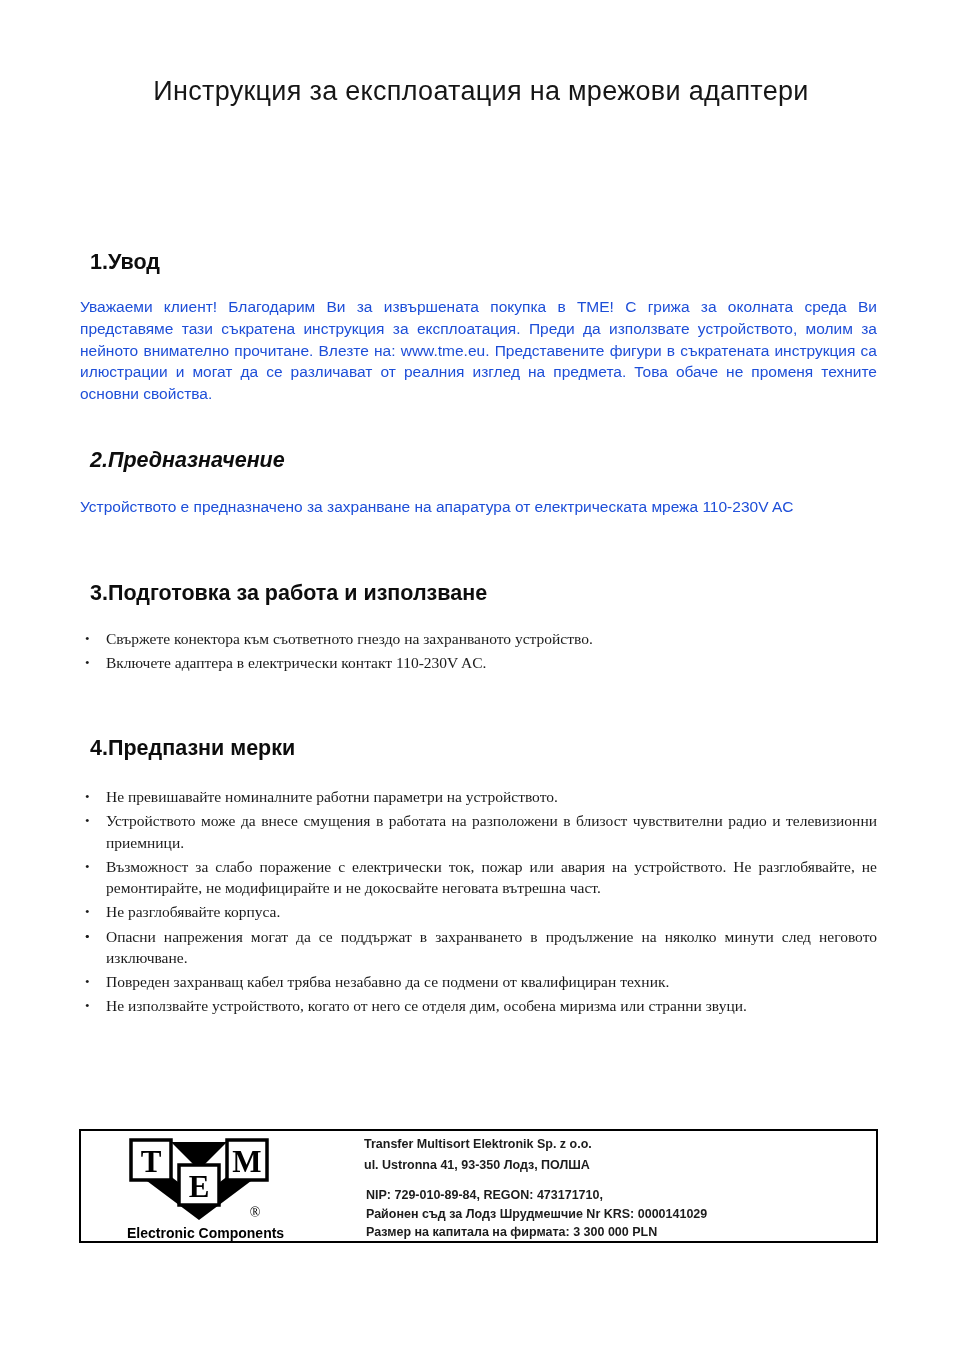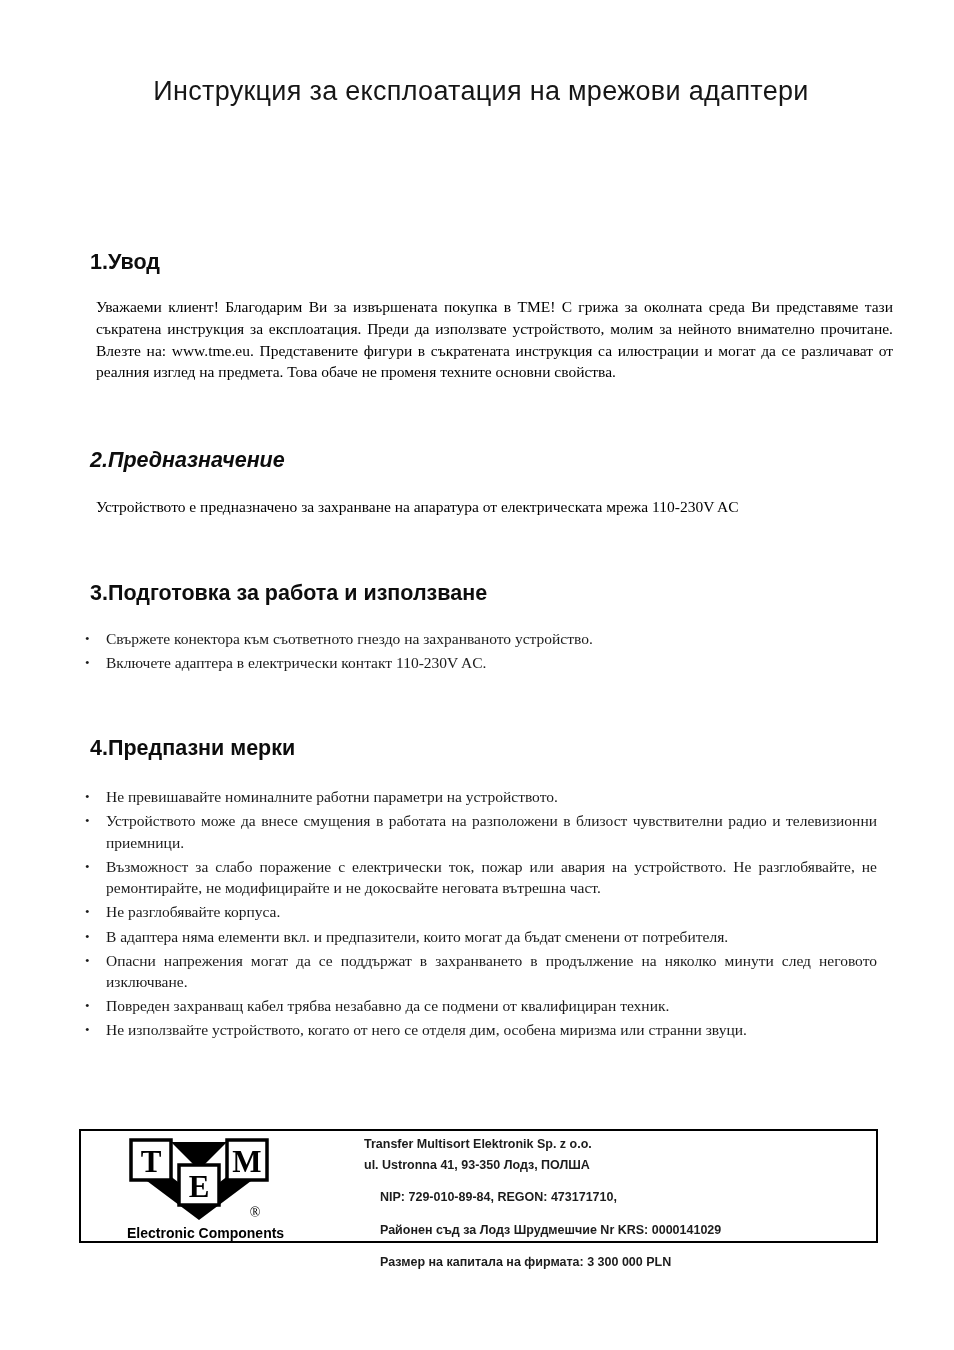--- a/index.html
+++ b/index.html
@@ -22,25 +22,25 @@
   .sec-heading {
     position:absolute; left:80px;
     font-family:"Liberation Sans", sans-serif;
     font-weight:bold; font-size:21.5px;
     color:#0d0d0d;
     white-space:nowrap;
     text-align:right;
   }
   .sec-heading .num { display:inline-block; min-width:28px; }
   .body-par {
-    position:absolute; left:96px; width:797px;
-    font-family:Liberation Serif, serif;
+    position:absolute; left:80px; width:797px;
+    font-family:Liberation Sans, sans-serif;
     font-size:15.5px; line-height:21.8px;
     text-align:justify;
-    color:#000000;
+    color:#1d4ed8;
   }
   ul.bullets {
     position:absolute; left:80px; width:797px;
     margin:0; padding:0; list-style:none;
     font-family:"Liberation Serif", serif;
     font-size:15.5px; line-height:21.6px;
     color:#1b1b1b;
   }
   ul.bullets li {
     position:relative;
@@ -71,21 +71,21 @@
   }
   .company-block {
     position:absolute; left:283px; top:5px;
     font-family:"Liberation Sans", sans-serif;
     font-weight:bold;
     font-size:12.5px; line-height:16.5px;
     color:#1c1c1c;
   }
   .company-name { margin-bottom:4px; }
   .company-address { margin-bottom:14px; }
-  .reg-line { margin:16px; }
+  .reg-line { margin:2px; }
 </style>
 </head>
 <body>
 
 <div class="page">
 
   <div class="doc-title">Инструкция за експлоатация на мрежови адаптери</div>
 
   <div class="sec-heading" style="top:250px;">
     <span class="num">1.</span><span>Увод</span>
@@ -106,21 +106,21 @@
   </ul>
 
   <div class="sec-heading" style="top:736px;">
     <span class="num">4.</span><span>Предпазни мерки</span>
   </div>
   <ul class="bullets" style="top:786px;">
     <li><span class="marker">•</span><span>Не превишавайте номиналните работни параметри на устройството.</span></li>
     <li><span class="marker">•</span><span>Устройството може да внесе смущения в работата на разположени в близост чувствителни радио и телевизионни приемници.</span></li>
     <li><span class="marker">•</span><span>Възможност за слабо поражение с електрически ток, пожар или авария на устройството.  Не разглобявайте, не ремонтирайте, не модифицирайте и не докосвайте неговата вътрешна част.</span></li>
     <li><span class="marker">•</span><span>Не разглобявайте корпуса.</span></li>
-    <li><span class="marker">•</span><span>В адаптера няма елементи вкл. и предпазители, които могат да бъдат сменени от потребителя.</span></li>
+    <li><span class="marker">•</span></li>
     <li><span class="marker">•</span><span>Опасни напрежения могат да се поддържат в захранването в продължение на няколко минути след неговото изключване.</span></li>
     <li><span class="marker">•</span><span>Повреден захранващ кабел трябва незабавно да се подмени от квалифициран техник.</span></li>
     <li><span class="marker">•</span><span>Не използвайте устройството, когато от него се отделя дим, особена миризма или странни звуци.</span></li>
   </ul>
 
   <div class="footer-box">
 
     <div class="logo-wrap">
       <svg width="144" height="84" viewBox="0 0 144 84">
 

